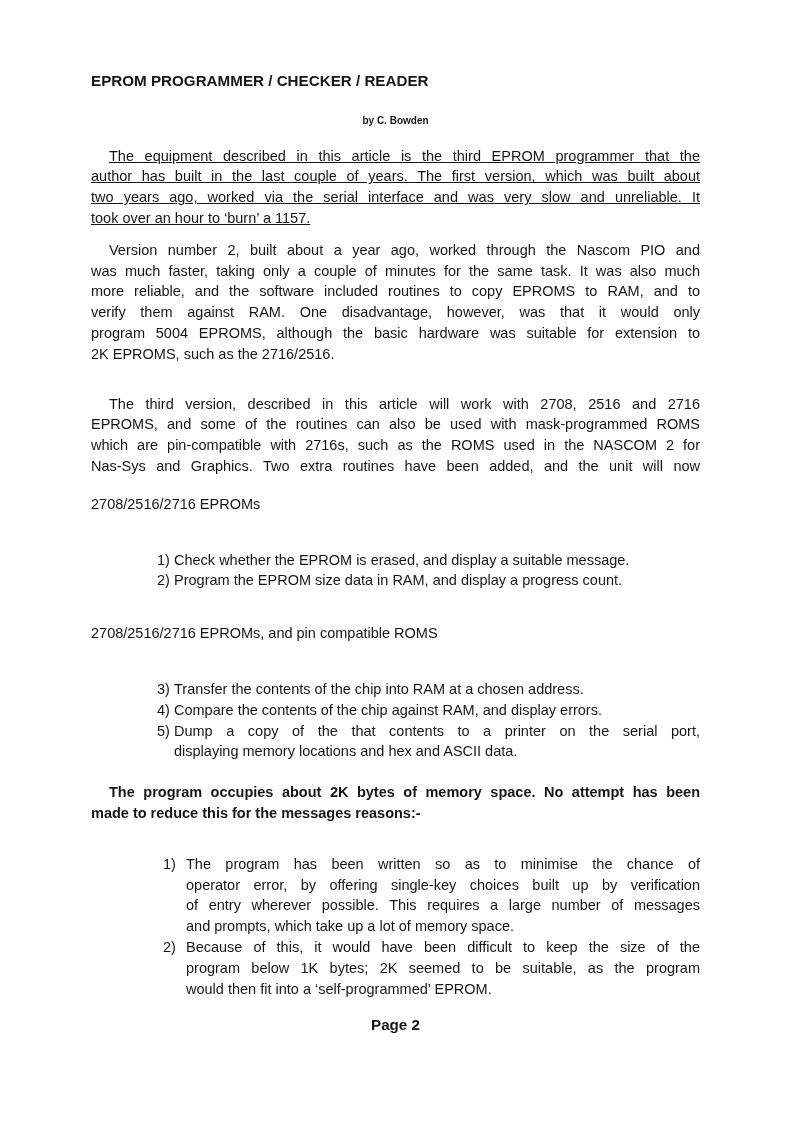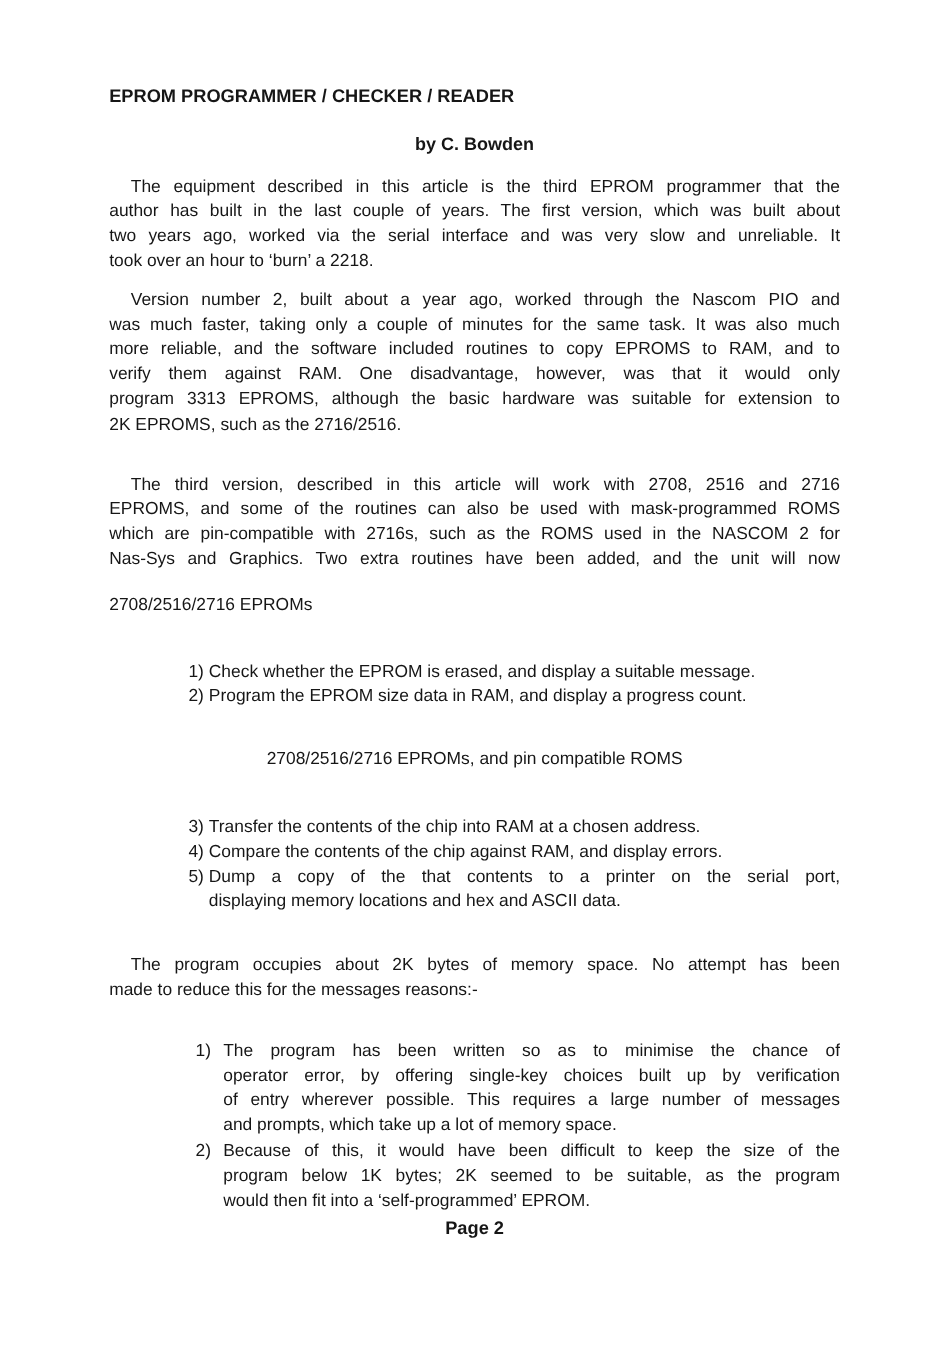--- a/index.html
+++ b/index.html
@@ -16,55 +16,55 @@
     left: 91px; top: 71px;
     width: 609px;
     font-size: 14.5px;
     line-height: 20.8px;
   }
   .ln { height: 20.8px; overflow: hidden; text-align: justify; }
   .ln.j { text-align-last: justify; }
   .para .ln.first { text-indent: 18px; }
 
   .title  { font-weight: bold; font-size: 15.2px; }
-  .byline { font-weight: bold; text-align: center; font-size: 15px; margin-top: 19px; }
-  .p1 { margin-top: 14px; }
+  .byline { font-weight: bold; text-align: center; font-size: 10px; margin-top: 19px; }
+  .p1 { margin-top: 14px; text-decoration: underline; }
   .p2 { margin-top: 11px; }
   .p3 { margin-top: 29px; }
   .subhead  { margin-top: 17px; }
-  .subhead2 { margin-top: 32px; text-align: center; }
+  .subhead2 { margin-top: 32px; }
   .list  { margin-top: 35px; }
-  .p4    { margin-top: 32px; }
+  .p4    { margin-top: 20px; font-weight: bold; }
   .list.reasons { margin-top: 30px; }
-  .footer { margin-top: 3px; font-weight: bold; text-align: center; font-size: 15.2px; }
+  .footer { margin-top: 16px; font-weight: bold; text-align: center; font-size: 15.2px; }
 
   .list .item { position: relative; padding-left: 83px; }
   .list .num  { position: absolute; left: 66px; top: 0; }
   .list.reasons .item { padding-left: 95px; }
   .list.reasons .num  { left: 72px; }
 </style>
 </head>
 <body>
 
 <div class="doc">
   <div class="title">EPROM PROGRAMMER / CHECKER / READER</div>
   <div class="byline">by C. Bowden</div>
 
   <div class="para p1">
       <div class="ln j first">The equipment described in this article is the third EPROM programmer that the</div>
       <div class="ln j">author has built in the last couple of years. The first version, which was built about</div>
       <div class="ln j">two years ago, worked via the serial interface and was very slow and unreliable. It</div>
-      <div class="ln">took over an hour to ‘burn’ a 2218.</div>
+      <div class="ln">took over an hour to ‘burn’ a 1157.</div>
     </div>
   <div class="para p2">
       <div class="ln j first">Version number 2, built about a year ago, worked through the Nascom PIO and</div>
       <div class="ln j">was much faster, taking only a couple of minutes for the same task. It was also much</div>
       <div class="ln j">more reliable, and the software included routines to copy EPROMS to RAM, and to</div>
       <div class="ln j">verify them against RAM. One disadvantage, however, was that it would only</div>
-      <div class="ln j">program 3313 EPROMS, although the basic hardware was suitable for extension to</div>
+      <div class="ln j">program 5004 EPROMS, although the basic hardware was suitable for extension to</div>
       <div class="ln">2K EPROMS, such as the 2716/2516.</div>
     </div>
   <div class="para p3">
       <div class="ln j first">The third version, described in this article will work with 2708, 2516 and 2716</div>
       <div class="ln j">EPROMS, and some of the routines can also be used with mask-programmed ROMS</div>
       <div class="ln j">which are pin-compatible with 2716s, such as the ROMS used in the NASCOM 2 for</div>
       <div class="ln j">Nas-Sys and Graphics. Two extra routines have been added, and the unit will now</div>
     </div>
 
   <div class="subhead">2708/2516/2716 EPROMs</div>

